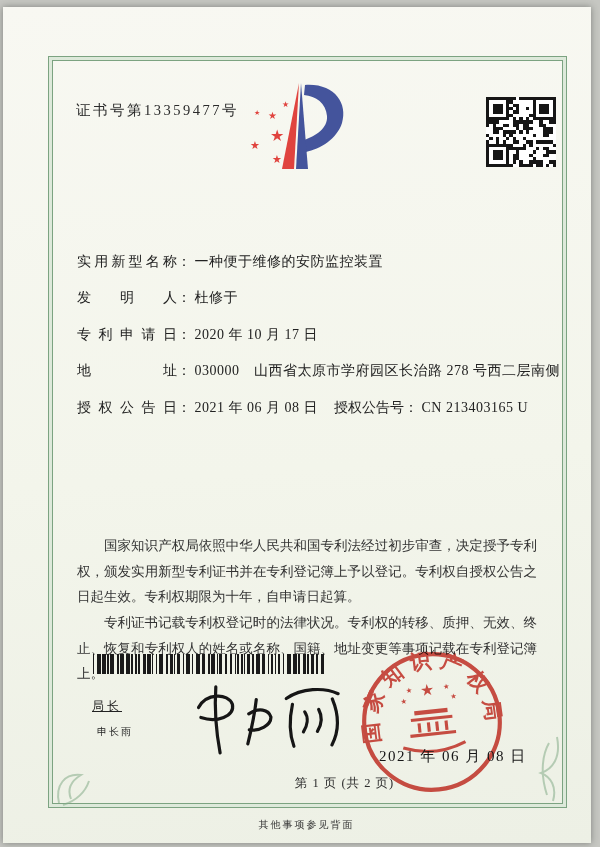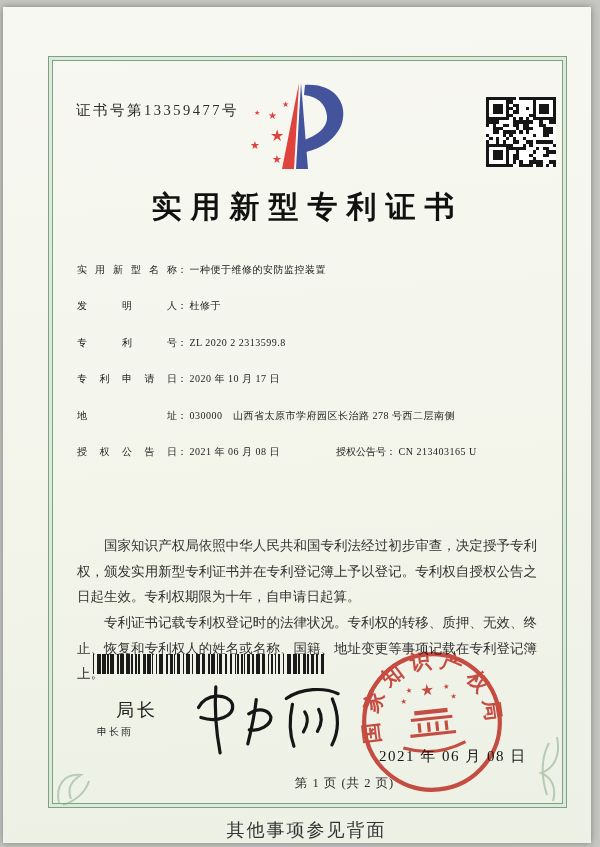--- a/index.html
+++ b/index.html
@@ -20,43 +20,43 @@
     border:1px solid #7ca381;
     box-shadow:inset 0 0 0 3px #dde9da, inset 0 0 0 4px #7ca381;
   }
   .cert-no{position:absolute;left:27px;top:44px;font-size:14.5px;letter-spacing:2.5px;color:#2a2a2a;}
   .qr{position:absolute;left:437px;top:40px;}
   .logo{position:absolute;left:197px;top:24px;}
   .title{
     position:absolute;left:0;top:130px;width:100%;text-align:center;
     font-size:30px;font-weight:700;letter-spacing:9px;color:#111;white-space:nowrap;
   }
-  .fields{position:absolute;left:28px;top:206px;width:465px;font-size:10px;color:#222;}
+  .fields{position:absolute;left:28px;top:196px;width:465px;font-size:14px;color:#222;}
   .row{height:36.4px;white-space:nowrap;}
   .lbl{
     display:inline-block;width:100px;vertical-align:top;
     text-align:justify;text-align-last:justify;
   }
   .colon{display:inline-block;}
   .val{letter-spacing:.5px;}
   .grant-val{display:inline-block;width:136px;}
-  .lbl2{display:inline-block;margin-left:8px;}
+  .lbl2{display:inline-block;}
   .paragraphs{
     position:absolute;left:28px;top:476px;width:460px;
     font-size:13.5px;line-height:1.9;color:#333;text-align:justify;
   }
   .paragraphs p{margin:0;text-indent:2em;}
   .barcode{position:absolute;left:44px;top:597px;}
-  .signer-title{position:absolute;left:67px;top:641px;font-size:18px;letter-spacing:3px;}
+  .signer-title{position:absolute;left:43px;top:641px;font-size:12px;letter-spacing:3px;text-decoration:underline;}
   .signer-name{position:absolute;left:48px;top:668px;font-size:10px;letter-spacing:2px;}
   .signature{position:absolute;left:138px;top:622px;transform:rotate(-2deg);}
   .seal{position:absolute;left:310px;top:592px;z-index:4;mix-blend-mode:multiply;opacity:.93;transform:rotate(-6deg);}
   .seal-date{position:absolute;left:330px;top:690px;z-index:6;font-size:15px;letter-spacing:1.5px;color:#161616;}
   .page-footer{position:absolute;left:0;top:718px;width:100%;text-align:center;font-size:12.5px;color:#2c2c2c;letter-spacing:1px;padding-left:37px;}
-  .back-note{position:absolute;left:45px;top:811px;width:517px;text-align:center;font-size:18px;color:#333;letter-spacing:2px;}
+  .back-note{position:absolute;left:45px;top:811px;width:517px;text-align:center;font-size:10px;color:#333;letter-spacing:2px;}
   .ornament{position:absolute;opacity:.55;}
   .orn-bl{left:4px;top:694px;}
   .orn-br{left:462px;top:676px;}
 </style>
 </head>
 <body>
 
 <div class="photo">
   <div class="paper">
     <div class="frame">
@@ -211,34 +211,29 @@
         <g fill="#e0433e" font-family="'DejaVu Sans',sans-serif">
           <text x="36" y="26" font-size="8">★</text>
           <text x="22" y="38" font-size="10">★</text>
           <text x="8" y="34" font-size="7">★</text>
           <text x="24" y="60" font-size="16">★</text>
           <text x="4" y="68" font-size="11">★</text>
           <text x="26" y="82" font-size="11">★</text>
         </g>
       </svg>
 
-      <div class="title">实用新型专利证书</div>
 
       <div class="fields">
         <div class="row">
           <span class="lbl">实用新型名称</span><span class="colon">：</span>
           <span class="val">一种便于维修的安防监控装置</span>
         </div>
         <div class="row">
           <span class="lbl">发明人</span><span class="colon">：</span>
           <span class="val">杜修于</span>
-        </div>
-        <div class="row">
-          <span class="lbl">专利号</span><span class="colon">：</span>
-          <span class="val">ZL 2020 2 2313599.8</span>
         </div>
         <div class="row">
           <span class="lbl">专利申请日</span><span class="colon">：</span>
           <span class="val">2020 年 10 月 17 日</span>
         </div>
         <div class="row">
           <span class="lbl">地址</span><span class="colon">：</span>
           <span class="val">030000　山西省太原市学府园区长治路 278 号西二层南侧</span>
         </div>
         <div class="row">

